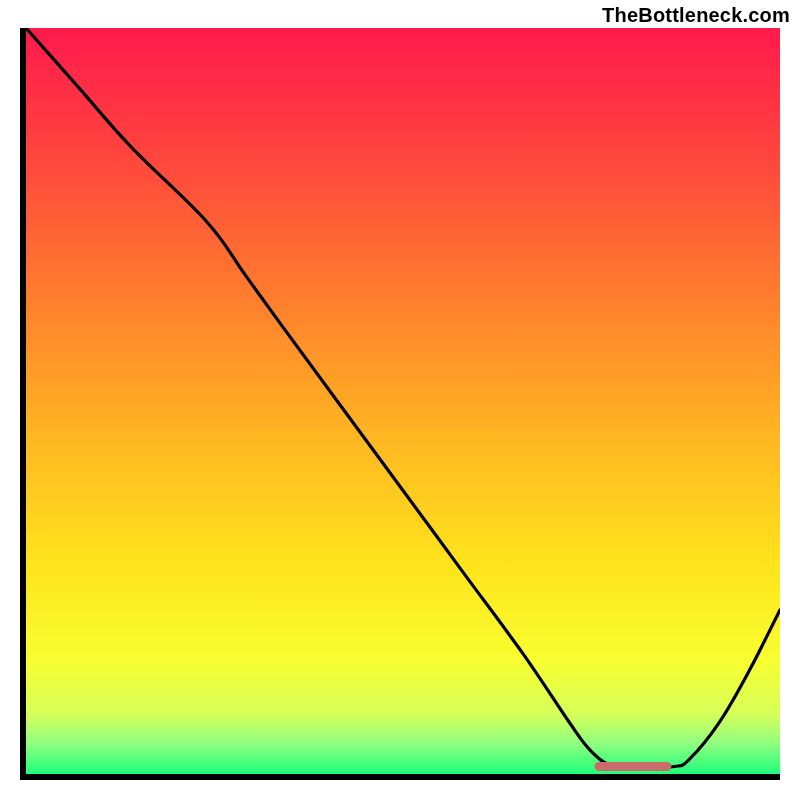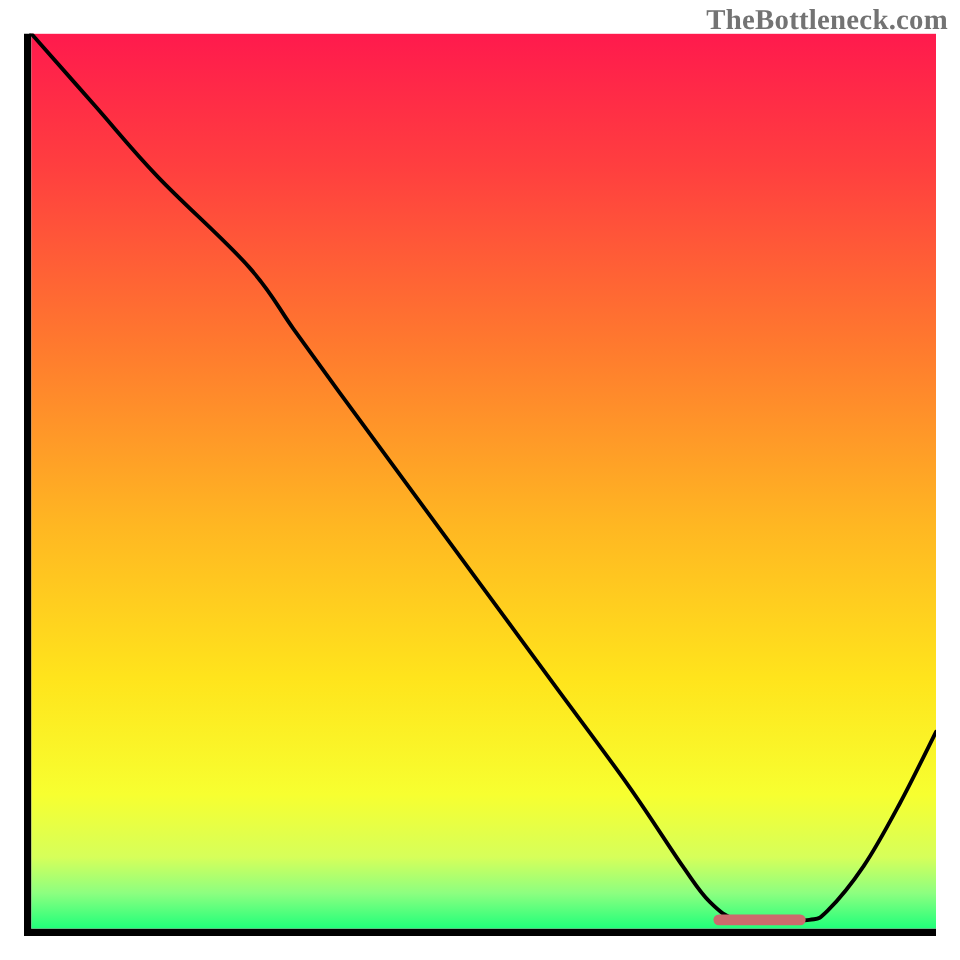--- a/index.html
+++ b/index.html
@@ -13,26 +13,25 @@
   }
   .stage {
     position: relative;
     width: 800px;
     height: 800px;
   }
   .watermark {
     position: absolute;
     top: 4px;
     right: 10px;
-    color: #737373;
-    font-size: 24px;
+    color: #000000;
+    font-size: 20px;
     font-weight: 600;
     letter-spacing: 0.2px;
     user-select: none;
-    font-family: Liberation Serif, serif;
   }
   .plot-wrap {
     position: absolute;
     left: 20px;
     top: 28px;
     width: 760px;
     height: 752px;
   }
   svg {
     display: block;

